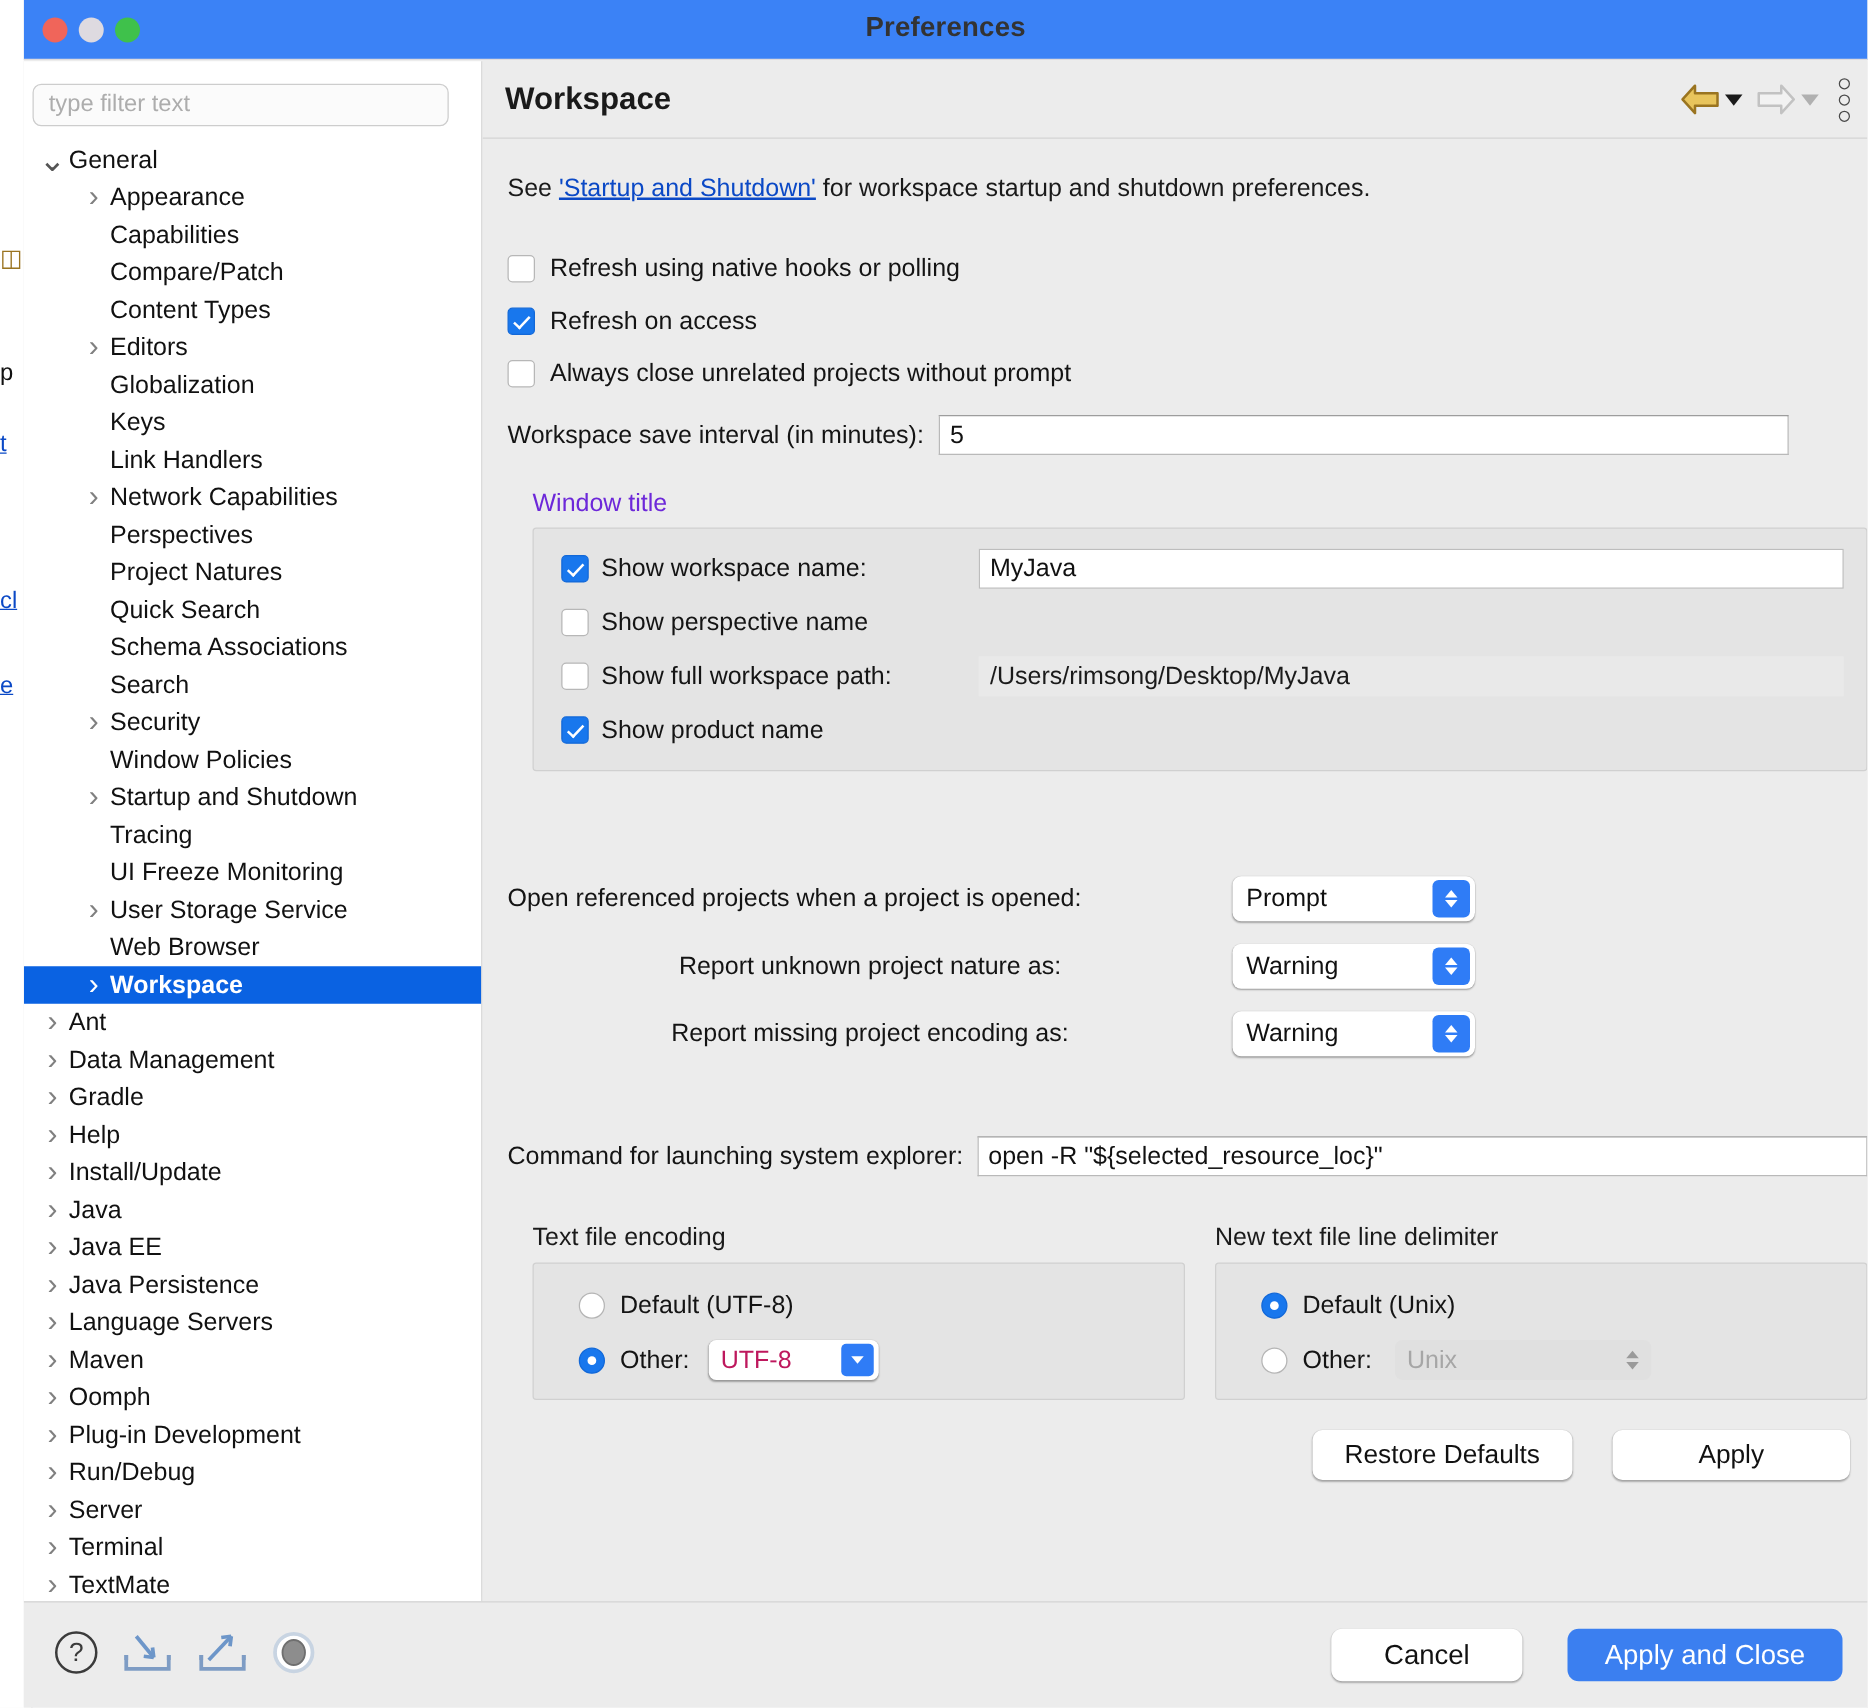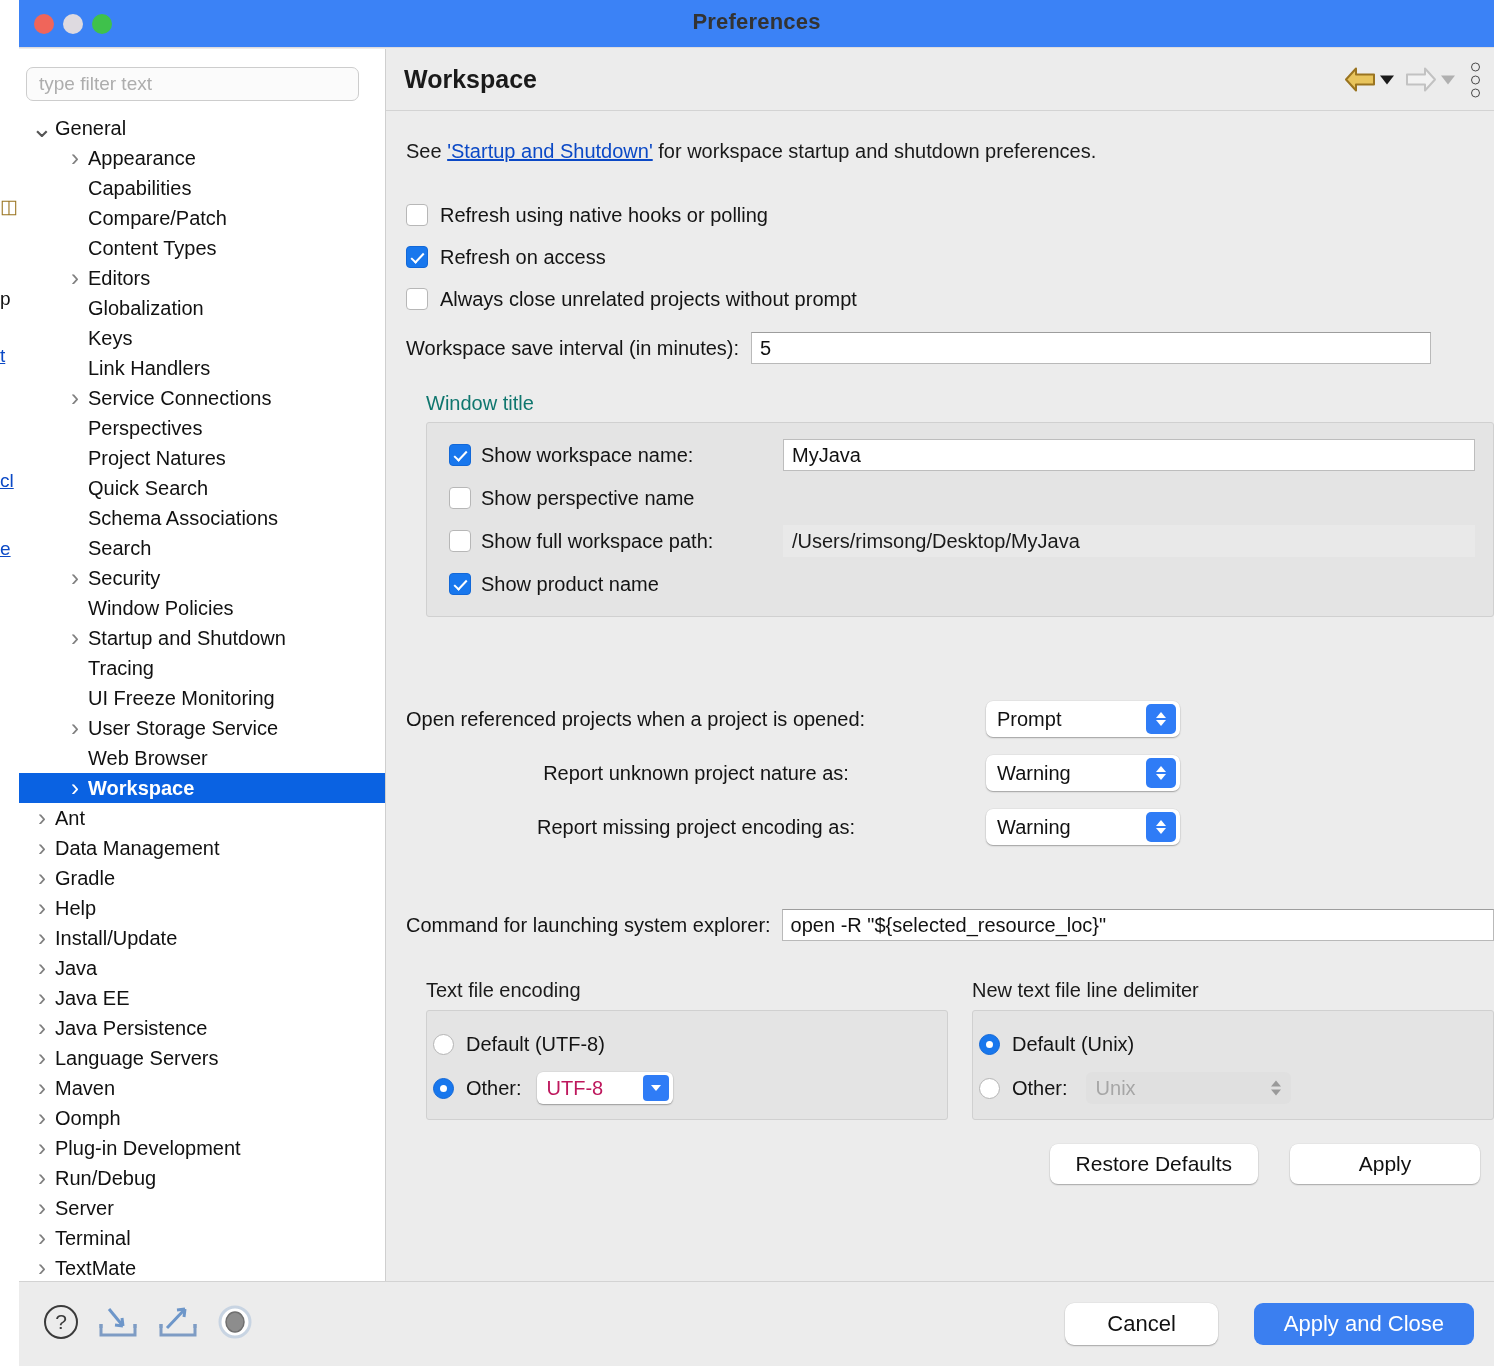--- a/index.html
+++ b/index.html
@@ -191,21 +191,21 @@
     border-top-color: #9d9d9d;
     background: #ffffff;
     font-size: 20px; color: #111;
     padding: 0 8px;
     font-family: "Liberation Sans", sans-serif;
     outline: none;
   }
 
   
   .group { margin: 28px 0 0 22px; }
-  .group-title { font-size: 20px; color: #0f766e; margin-bottom: 7px; }
+  .group-title { font-size: 20px; color: #6d28d9; margin-bottom: 7px; }
   .group-body {
     background: #e4e4e4;
     border: 1px solid #d0d0d0;
     border-radius: 3px;
     padding: 16px 0 16px 22px;
   }
   .wt-row {
     display: flex; align-items: center;
     height: 32px;
   }
@@ -285,21 +285,21 @@
 
   
   .enc-pair { display: flex; margin: 38px 0 0 22px; gap: 24px; }
   .enc-col { width: 533px; }
   .enc-title { font-size: 20px; color: #1a1a1a; margin-bottom: 8px; }
   .enc-body {
     background: #e4e4e4;
     border: 1px solid #d0d0d0;
     border-radius: 3px;
     height: 110px;
-    padding: 16px 0 0 6px;
+    padding: 16px 0 0 36px;
   }
   .radio-row { display: flex; align-items: center; height: 34px; font-size: 20px; color: #141414; }
   .radio-row + .radio-row { margin-top: 10px; }
   .radio {
     width: 21px; height: 21px; flex: 0 0 21px;
     border-radius: 50%;
     border: 1px solid #b5b5b5;
     background: #ffffff;
     margin-right: 12px;
     position: relative;
@@ -447,21 +447,21 @@
           <div class="tree-row ind1">
             <span class="twisty none" style="font-size: 24px;">›</span>
             <span class="lbl">Keys</span>
           </div>
           <div class="tree-row ind1">
             <span class="twisty none" style="font-size: 24px;">›</span>
             <span class="lbl">Link Handlers</span>
           </div>
           <div class="tree-row ind1">
             <span class="twisty right" style="font-size: 24px;">›</span>
-            <span class="lbl">Service Connections</span>
+            <span class="lbl">Network Capabilities</span>
           </div>
           <div class="tree-row ind1">
             <span class="twisty none" style="font-size: 24px;">›</span>
             <span class="lbl">Perspectives</span>
           </div>
           <div class="tree-row ind1">
             <span class="twisty none" style="font-size: 24px;">›</span>
             <span class="lbl">Project Natures</span>
           </div>
           <div class="tree-row ind1">

